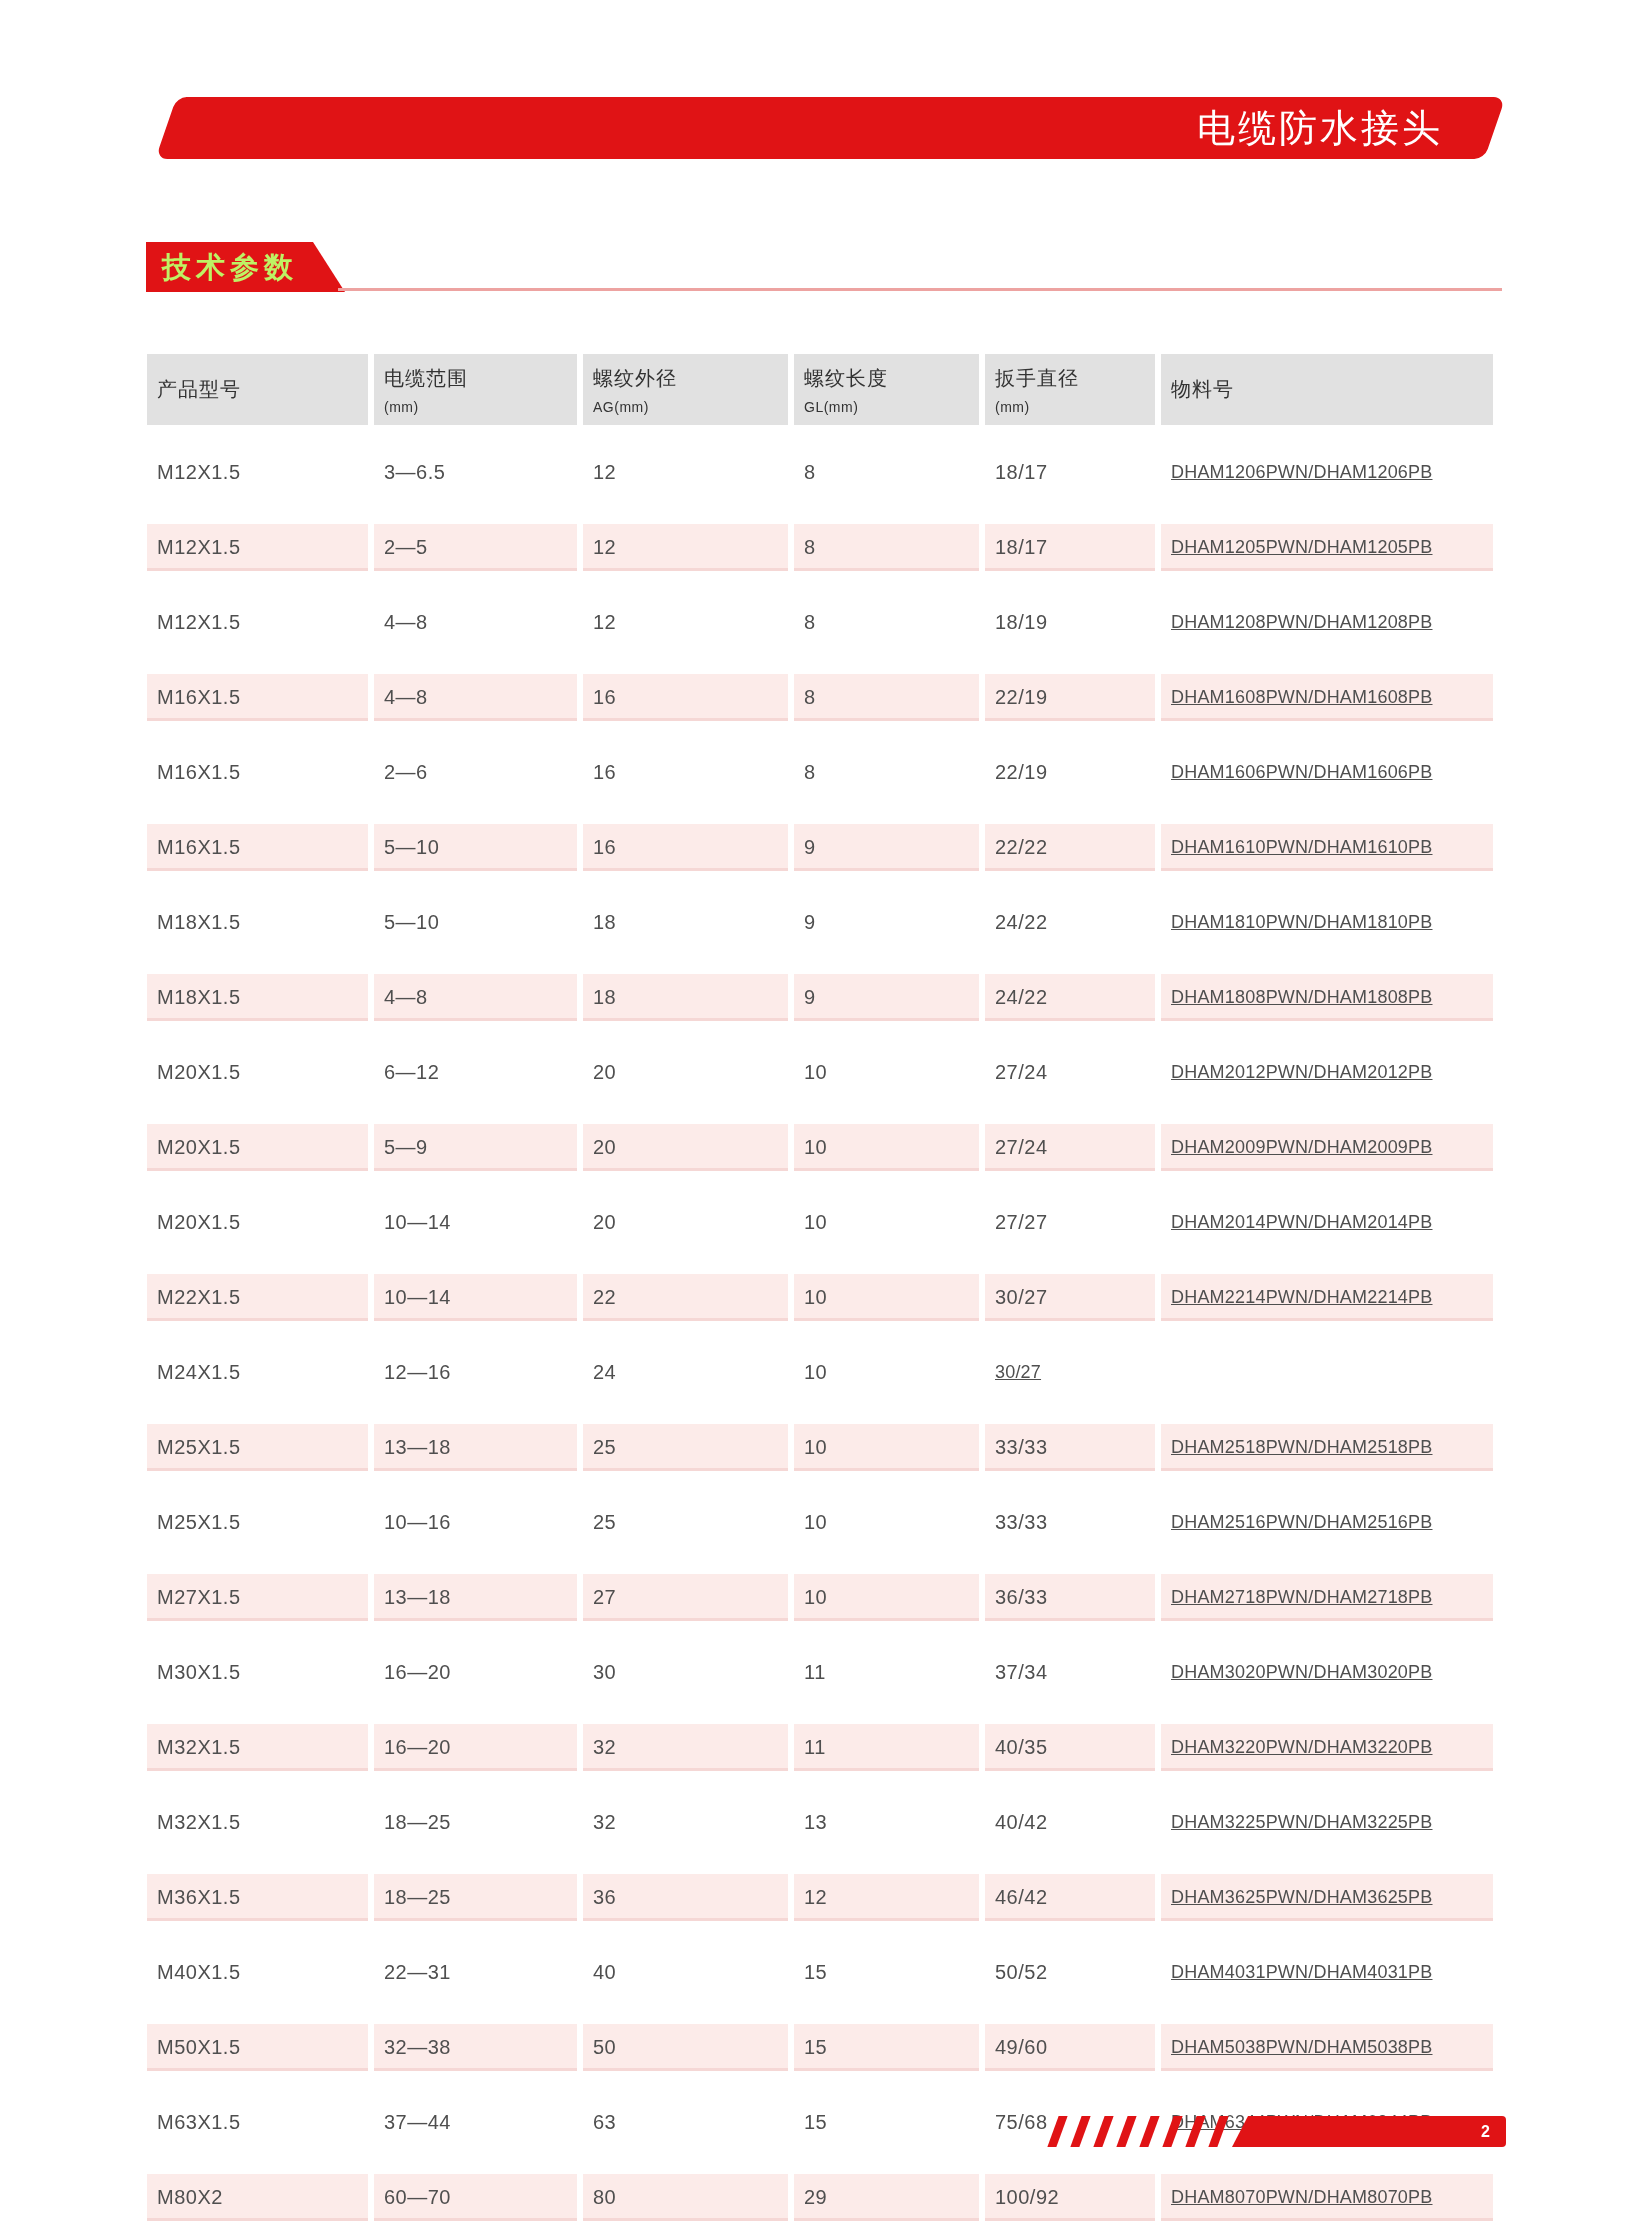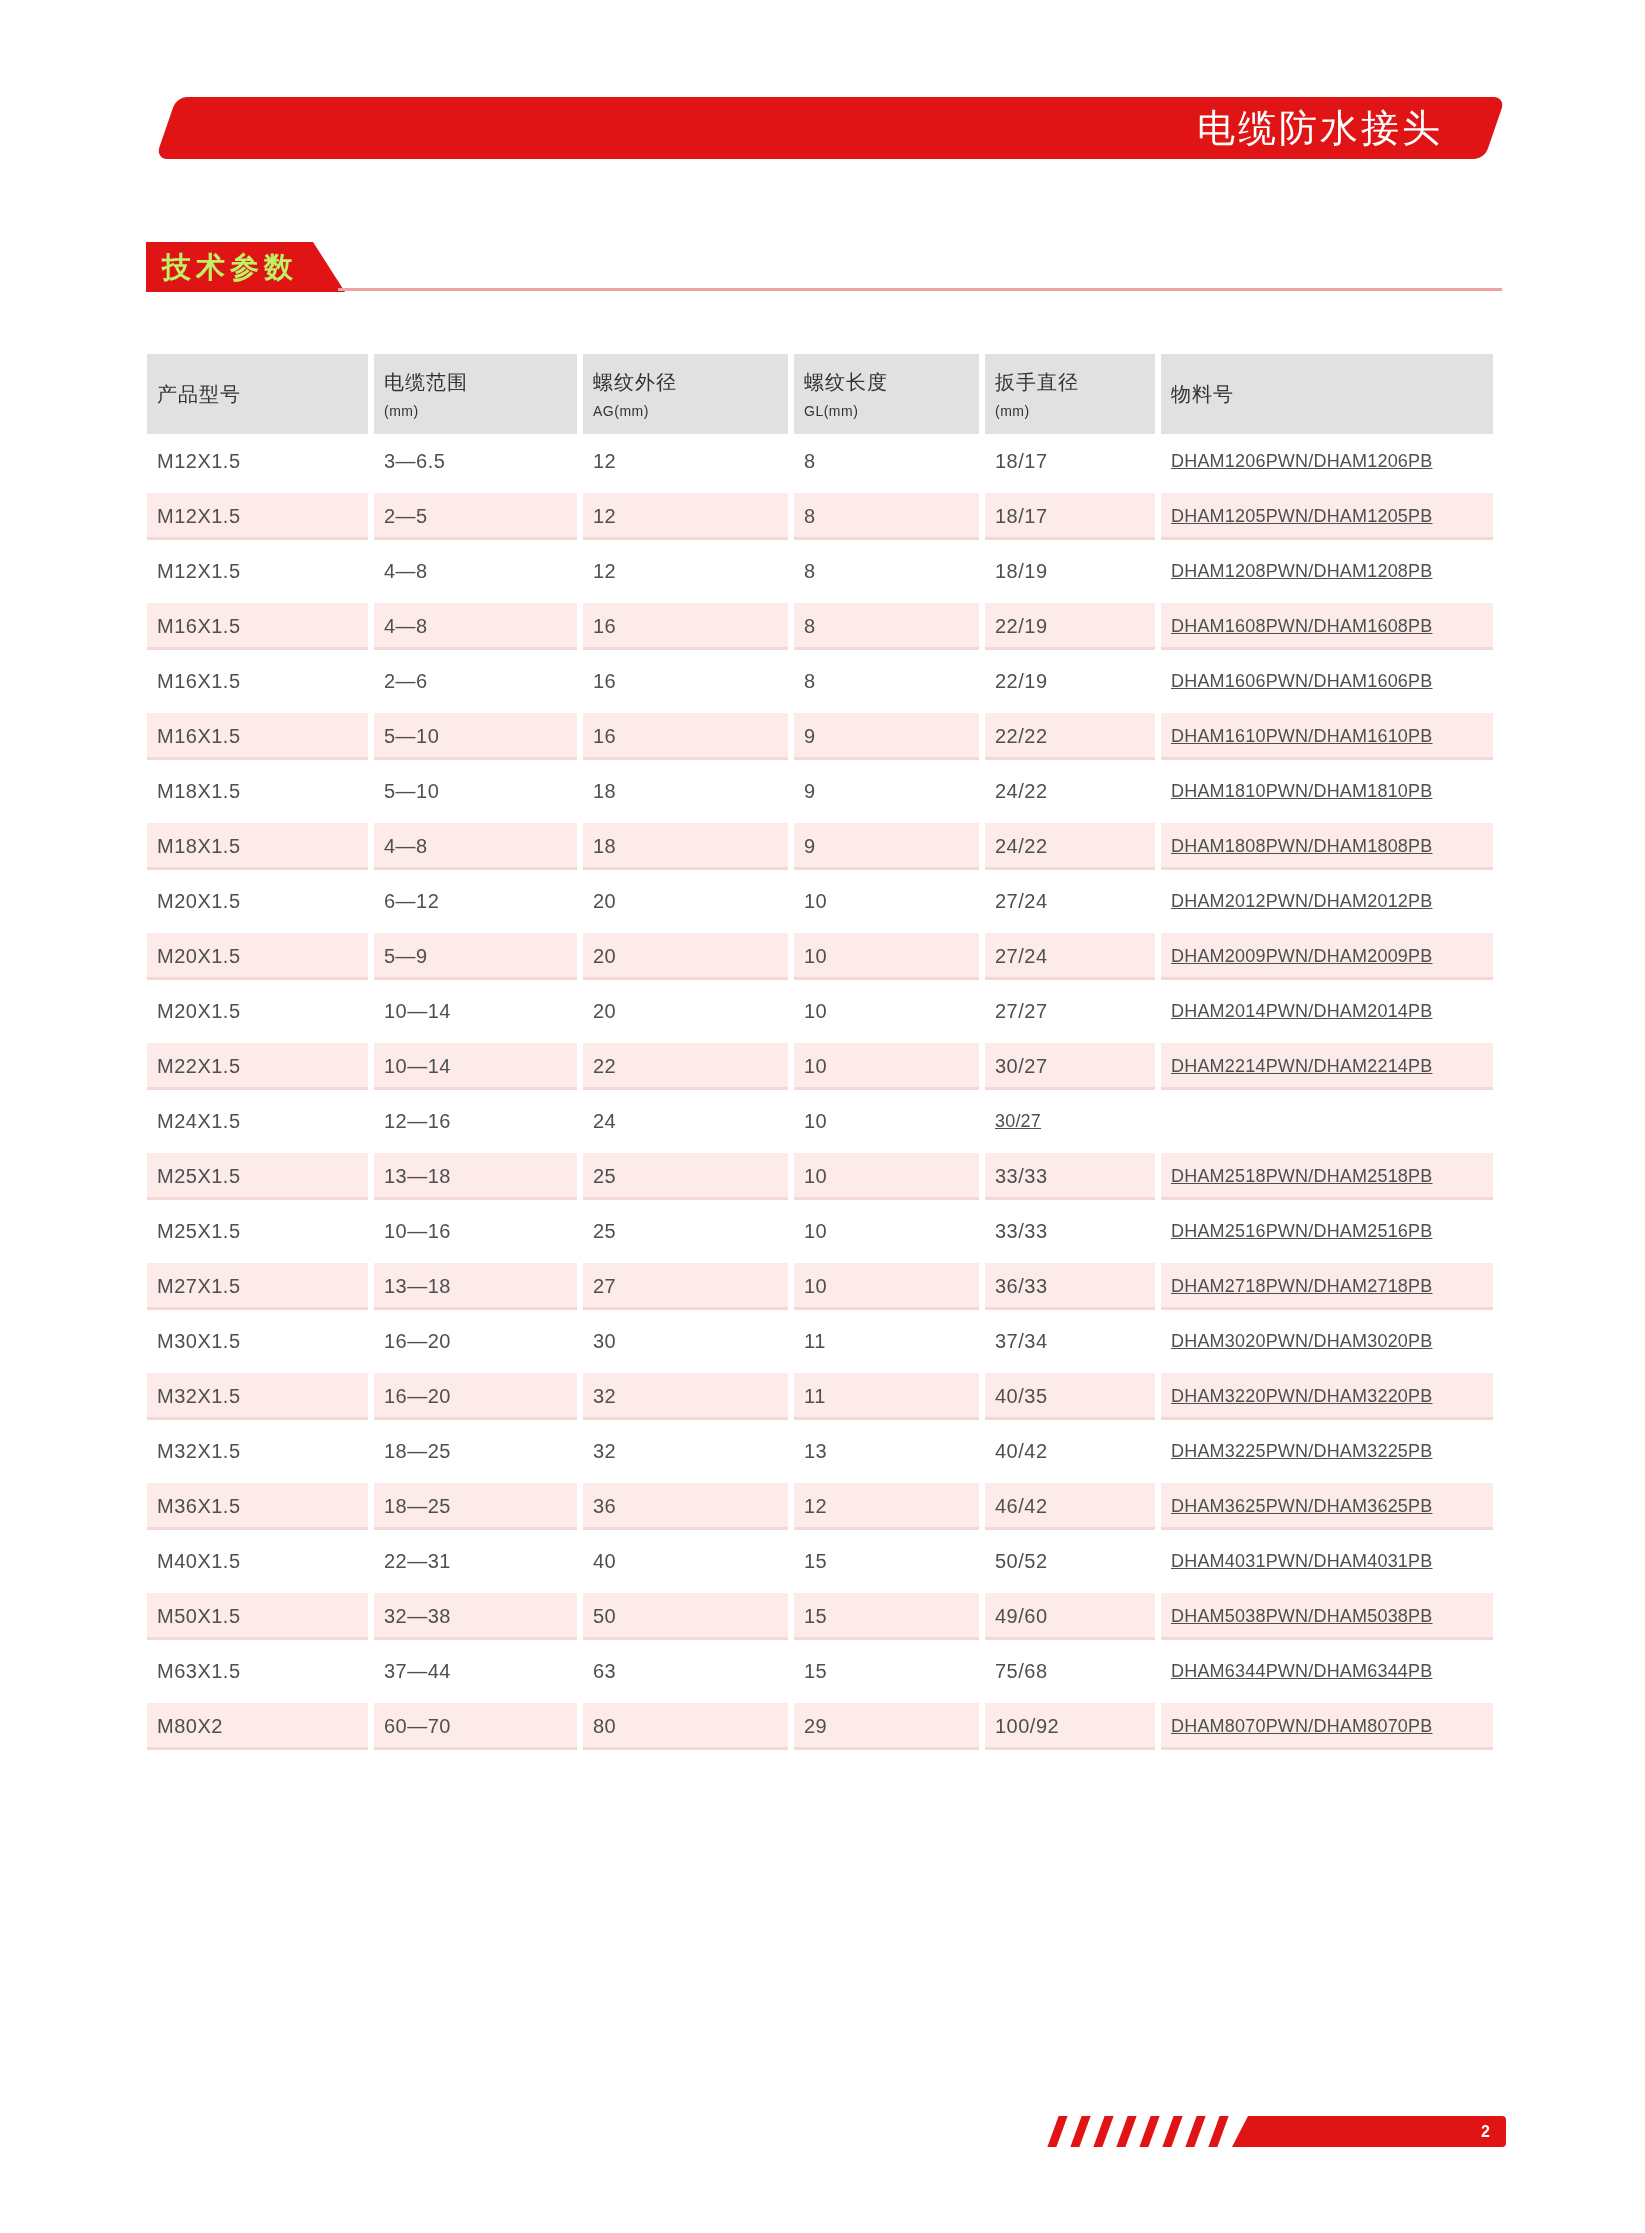--- a/index.html
+++ b/index.html
@@ -47,32 +47,32 @@
     background:#eda3a1;
   }
 
   
   .spec-table { position:absolute; left:147px; top:354px; width:1346px; }
   .grid-row {
     display:grid;
     grid-template-columns:221px 203px 205px 185px 170px 332px;
     column-gap:6px;
   }
-  .thead { height:80px; }
+  .thead { height:71px; }
   .hcell {
     background:#e1e1e1;
     display:flex; flex-direction:column; justify-content:center;
     padding-left:10px; gap:7px;
     color:#333333;
   }
   .hdr-label { font-size:20px; letter-spacing:1px; }
   .hdr-sub   { font-size:14px; letter-spacing:0.5px; }
   .hdr-sub:empty { display:none; }
 
-  .trow { height:55px; }
+  .trow { height:55px;margin-top:20px; }
   .cell {
     display:flex; align-items:center;
     padding-left:10px;
     font-size:20px; letter-spacing:0.5px;
     color:#4f4f4f;
     white-space:nowrap;
   }
   .cell:last-child { font-size:18px; letter-spacing:0.2px;text-decoration:underline; }
   .trow.alt .cell {
     background:#fcebe9;

